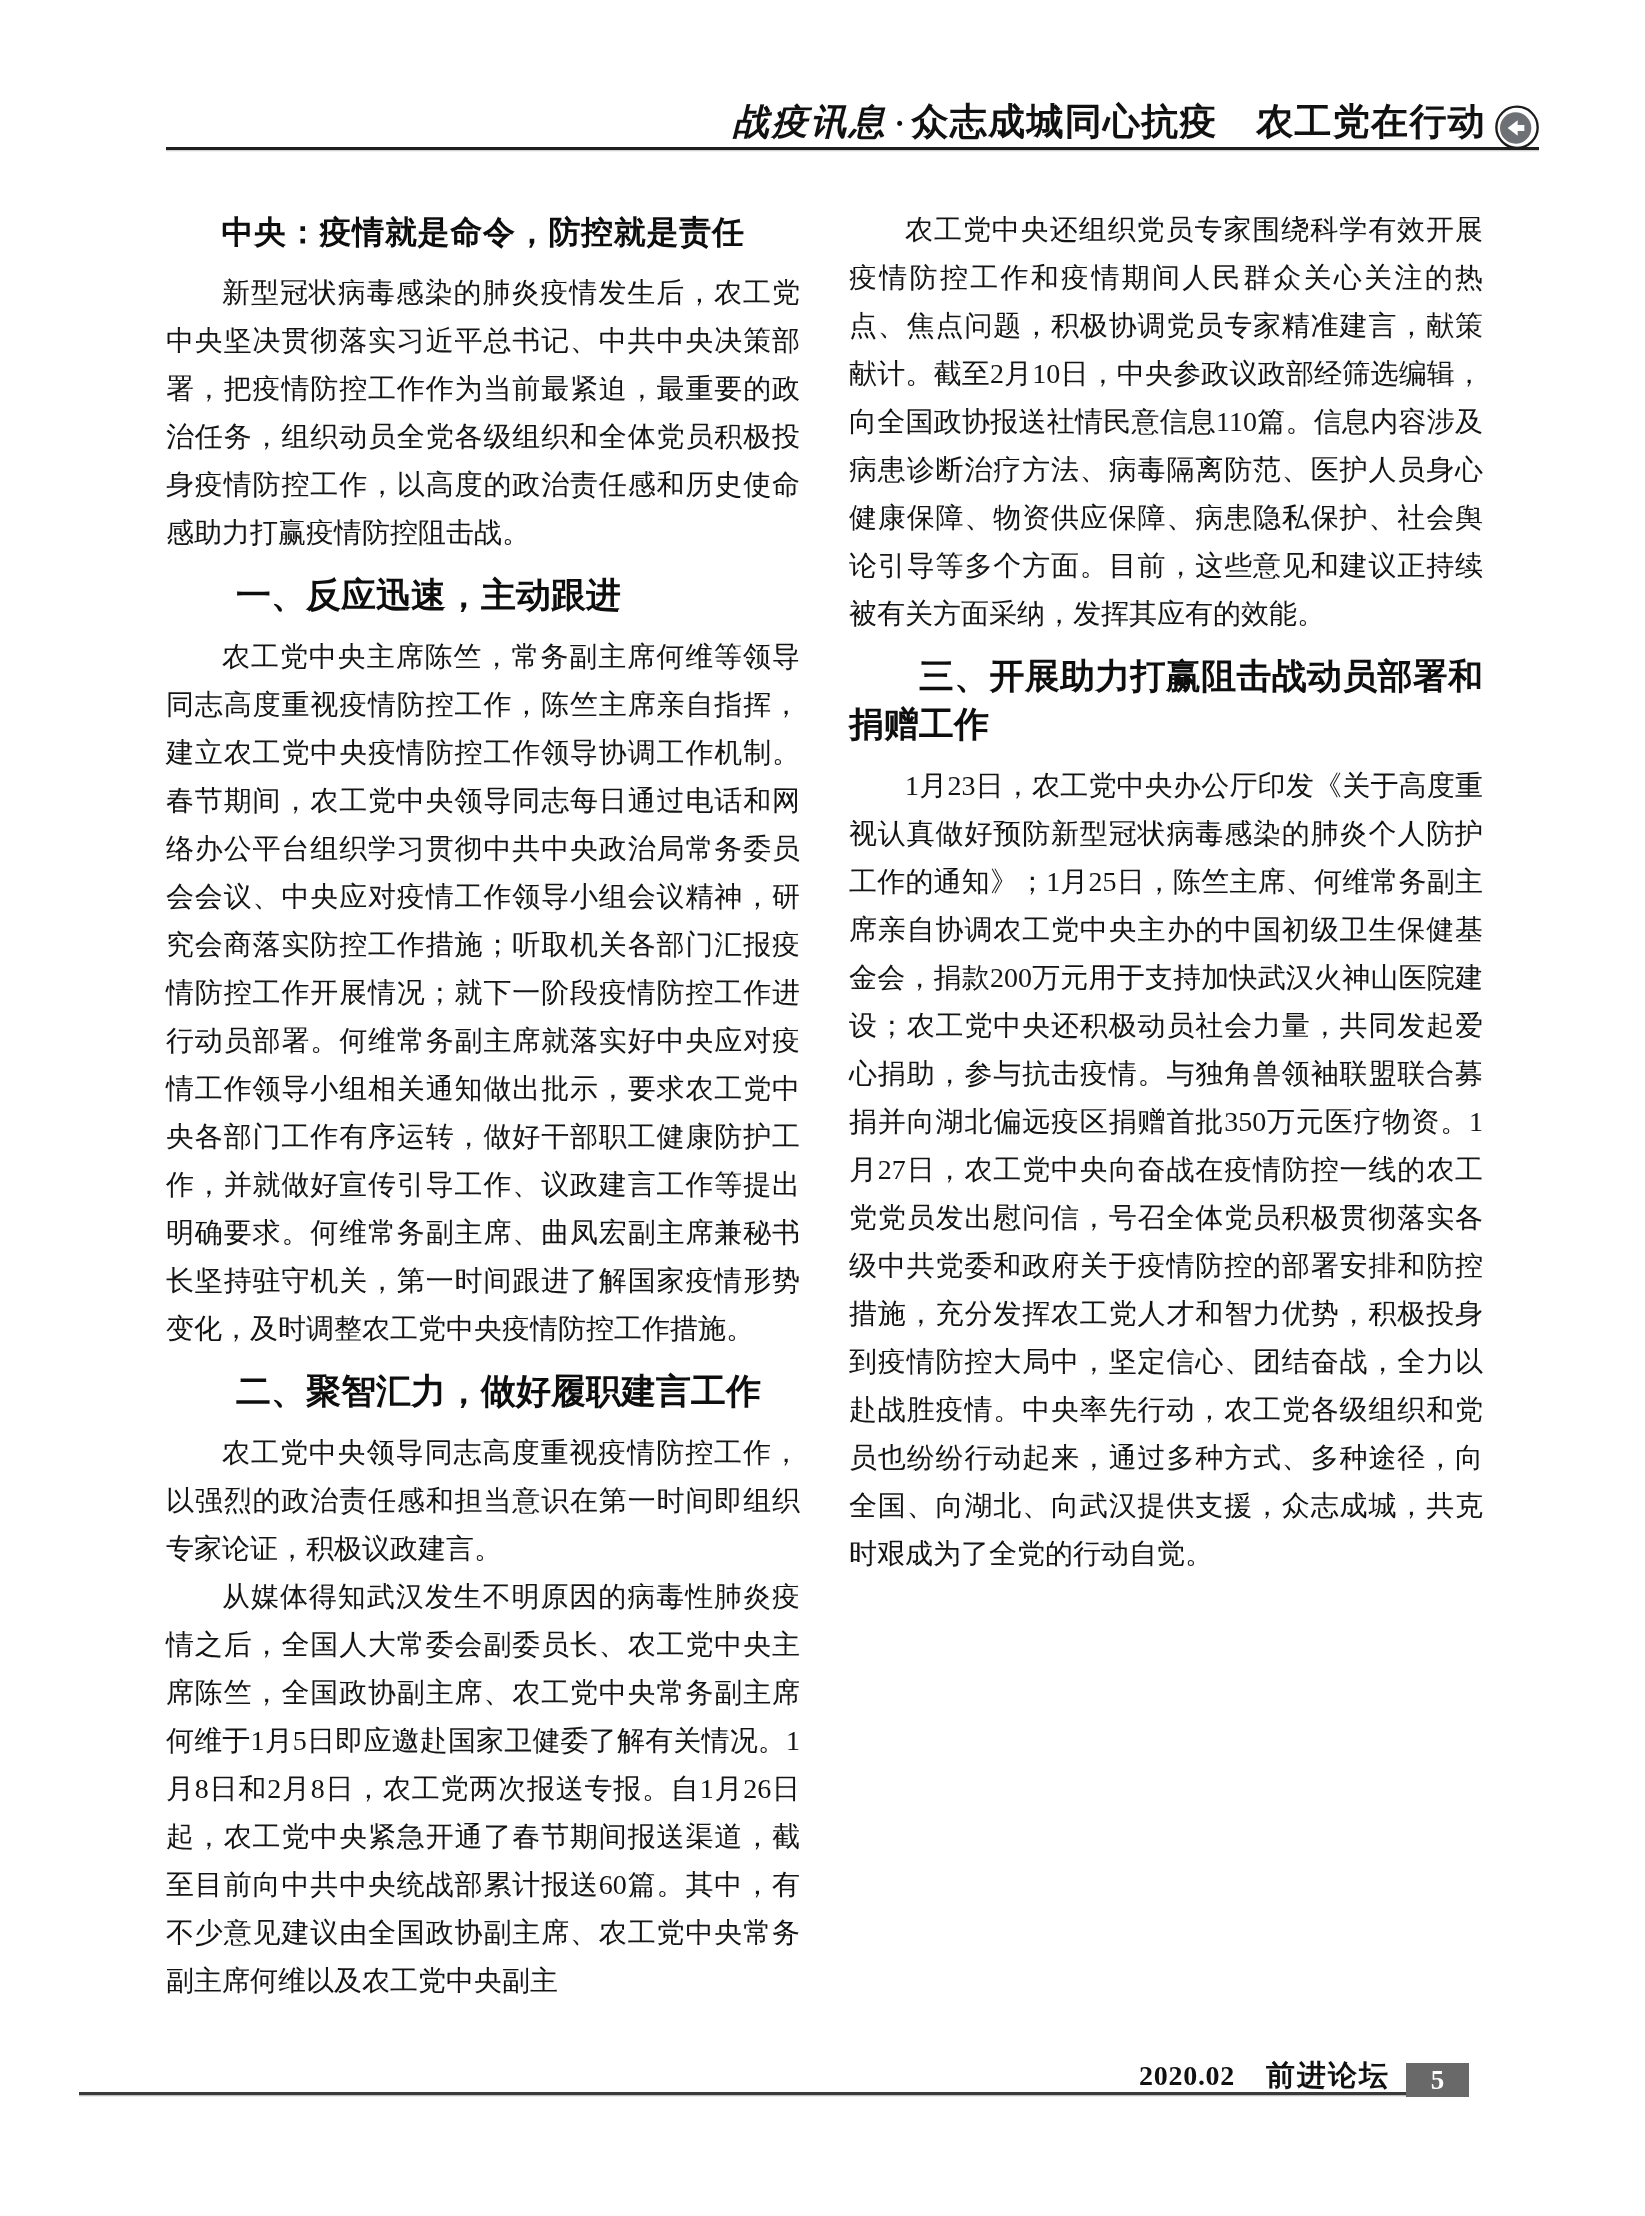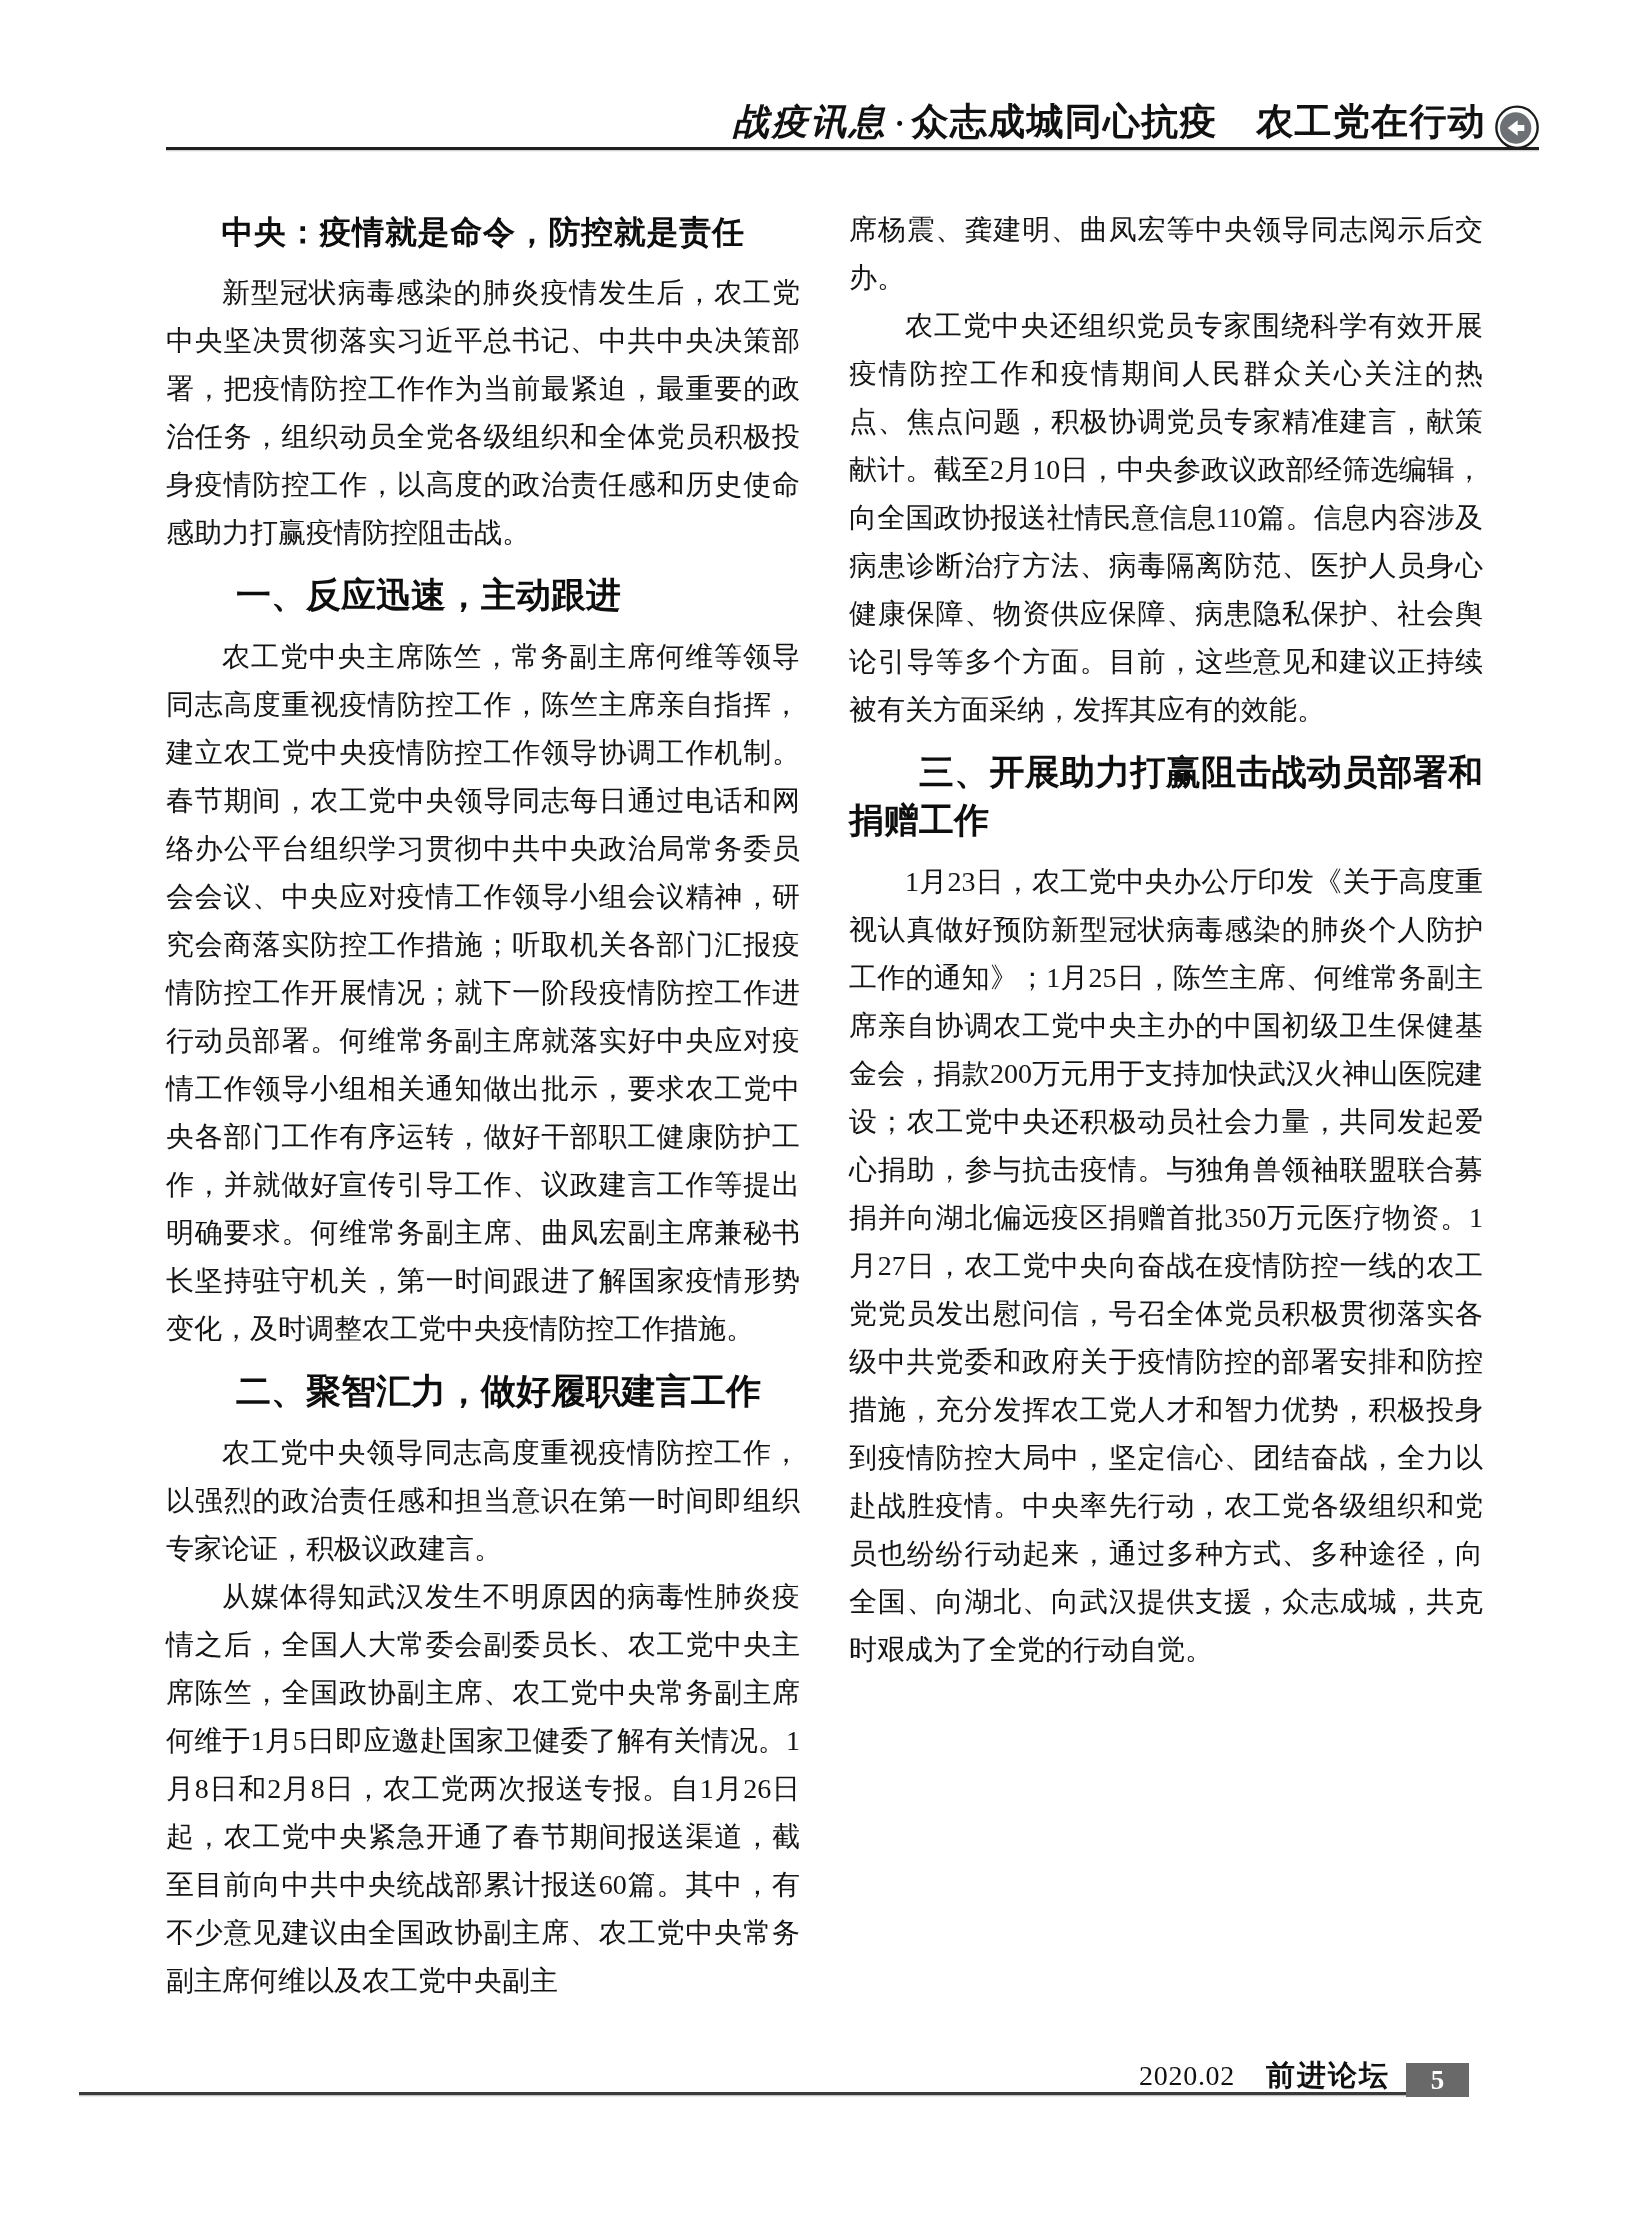--- a/index.html
+++ b/index.html
@@ -100,21 +100,21 @@
   }
   .footer-text{
     position:absolute;
     top:2058px;right:255px;
     height:34px;line-height:34px;
     white-space:nowrap;
     color:#111;
   }
   .footer-issue{
     font-family:"Liberation Serif","DejaVu Serif",serif;
-    font-weight:400;
+    font-weight:700;
     font-size:28px;
     letter-spacing:0.7px;
   }
   .footer-journal{
     font-family:"Liberation Sans","DejaVu Sans",sans-serif;
     font-weight:700;
     font-size:29px;
     margin-left:31px;
     letter-spacing:2px;
     text-align:center;
@@ -160,21 +160,20 @@
         <h3 class="section-heading">一、反应迅速，主动跟进</h3>
         <p class="para">农工党中央主席陈竺，常务副主席何维等领导同志高度重视疫情防控工作，陈竺主席亲自指挥，建立农工党中央疫情防控工作领导协调工作机制。春节期间，农工党中央领导同志每日通过电话和网络办公平台组织学习贯彻中共中央政治局常务委员会会议、中央应对疫情工作领导小组会议精神，研究会商落实防控工作措施；听取机关各部门汇报疫情防控工作开展情况；就下一阶段疫情防控工作进行动员部署。何维常务副主席就落实好中央应对疫情工作领导小组相关通知做出批示，要求农工党中央各部门工作有序运转，做好干部职工健康防护工作，并就做好宣传引导工作、议政建言工作等提出明确要求。何维常务副主席、曲凤宏副主席兼秘书长坚持驻守机关，第一时间跟进了解国家疫情形势变化，及时调整农工党中央疫情防控工作措施。</p>
         <h3 class="section-heading">二、聚智汇力，做好履职建言工作</h3>
         <p class="para">农工党中央领导同志高度重视疫情防控工作，以强烈的政治责任感和担当意识在第一时间即组织专家论证，积极议政建言。</p>
         <p class="para">从媒体得知武汉发生不明原因的病毒性肺炎疫情之后，全国人大常委会副委员长、农工党中央主席陈竺，全国政协副主席、农工党中央常务副主席何维于1月5日即应邀赴国家卫健委了解有关情况。1月8日和2月8日，农工党两次报送专报。自1月26日起，农工党中央紧急开通了春节期间报送渠道，截至目前向中共中央统战部累计报送60篇。其中，有不少意见建议由全国政协副主席、农工党中央常务副主席何维以及农工党中央副主</p>
       </div>
   </div>
 
   <div class="column column-right">
     <div>
-        <p class="para continuation">席杨震、龚建明、曲凤宏等中央领导同志阅示后交办。</p>
         <p class="para">农工党中央还组织党员专家围绕科学有效开展疫情防控工作和疫情期间人民群众关心关注的热点、焦点问题，积极协调党员专家精准建言，献策献计。截至2月10日，中央参政议政部经筛选编辑，向全国政协报送社情民意信息110篇。信息内容涉及病患诊断治疗方法、病毒隔离防范、医护人员身心健康保障、物资供应保障、病患隐私保护、社会舆论引导等多个方面。目前，这些意见和建议正持续被有关方面采纳，发挥其应有的效能。</p>
         <h3 class="section-heading">三、开展助力打赢阻击战动员部署和捐赠工作</h3>
         <p class="para">1月23日，农工党中央办公厅印发《关于高度重视认真做好预防新型冠状病毒感染的肺炎个人防护工作的通知》；1月25日，陈竺主席、何维常务副主席亲自协调农工党中央主办的中国初级卫生保健基金会，捐款200万元用于支持加快武汉火神山医院建设；农工党中央还积极动员社会力量，共同发起爱心捐助，参与抗击疫情。与独角兽领袖联盟联合募捐并向湖北偏远疫区捐赠首批350万元医疗物资。1月27日，农工党中央向奋战在疫情防控一线的农工党党员发出慰问信，号召全体党员积极贯彻落实各级中共党委和政府关于疫情防控的部署安排和防控措施，充分发挥农工党人才和智力优势，积极投身到疫情防控大局中，坚定信心、团结奋战，全力以赴战胜疫情。中央率先行动，农工党各级组织和党员也纷纷行动起来，通过多种方式、多种途径，向全国、向湖北、向武汉提供支援，众志成城，共克时艰成为了全党的行动自觉。</p>
       </div>
   </div>
 
   <div class="footer-rule"></div>
   <div class="footer-text">
     <span class="footer-issue">2020.02</span><span class="footer-journal">前进论坛</span>
   </div>

